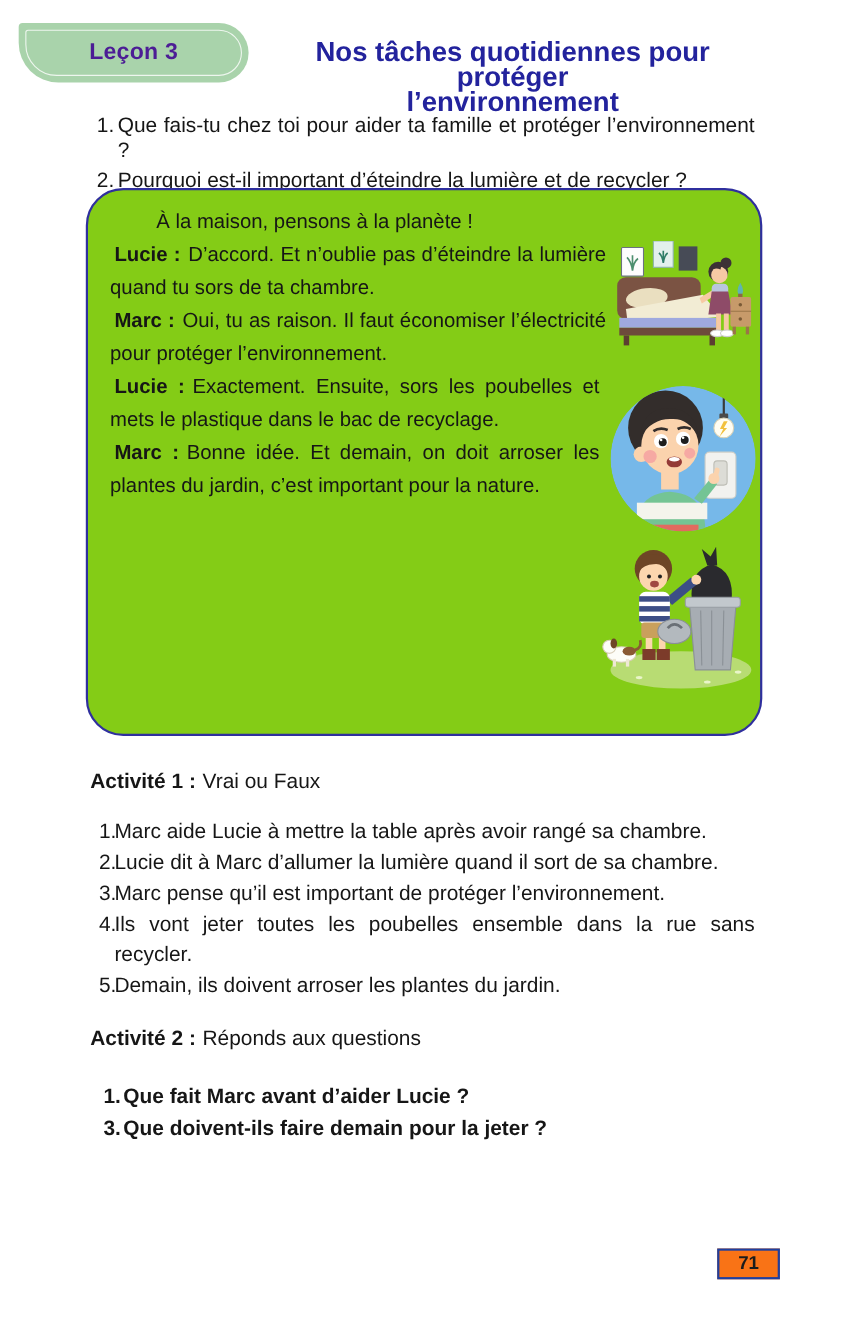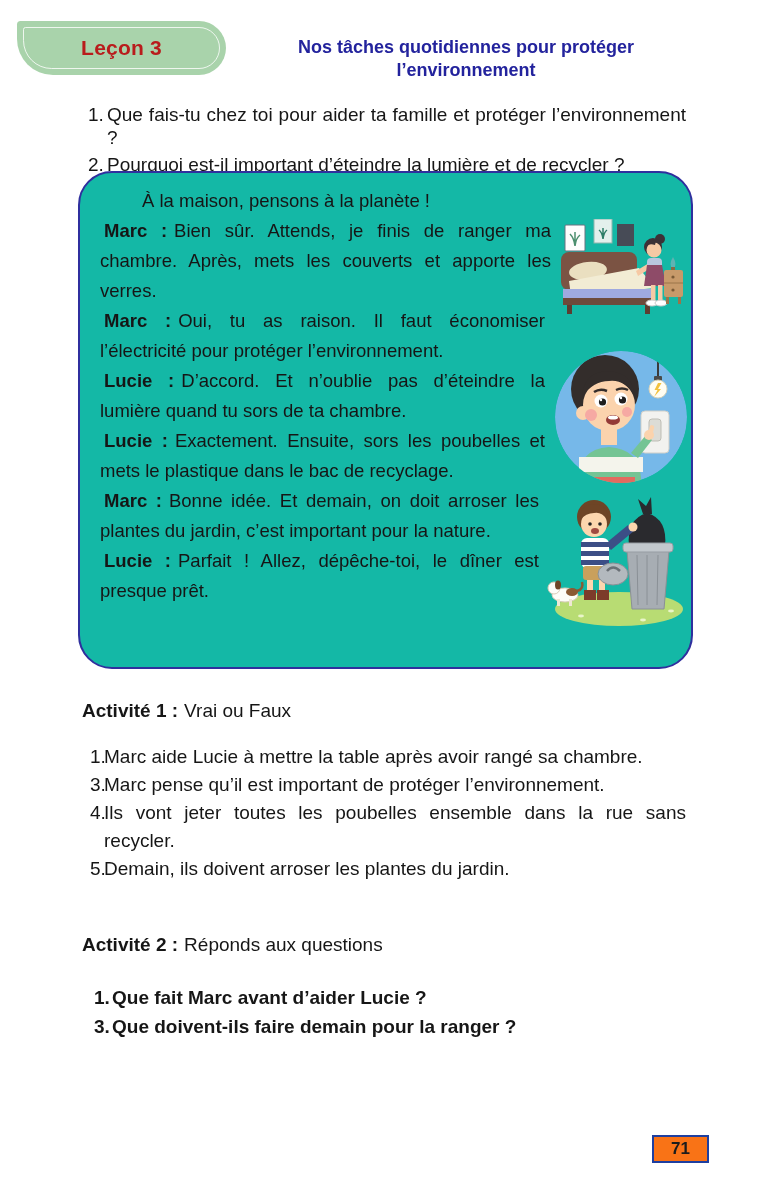--- a/index.html
+++ b/index.html
@@ -13,38 +13,38 @@
   .badge {
     position:absolute; left:17px; top:21px; width:209px; height:54px;
     background:#a9d3ab; border-radius:4px 30px 30px 40px;
     display:flex; align-items:center; justify-content:center;
   }
   .badge::after {
     content:""; position:absolute; inset:6px;
     border:1px solid rgba(255,255,255,0.8);
     border-radius:3px 25px 25px 34px;
   }
-  .badge-label { font-weight:bold; font-size:21px; color:#b91c1c; letter-spacing:0.2px; }
+  .badge-label { font-weight:bold; font-size:21px; color:#4c1d95; letter-spacing:0.2px; }
 
   
   .page-title {
     position:absolute; left:252px; top:36px; width:428px;
     text-align:center; color:#23239d; font-weight:bold;
-    font-size:18px; line-height:23px;
+    font-size:25px; line-height:23px;
   }
 
   
   .intro { position:absolute; left:86px; top:103px; width:600px; font-size:19px; line-height:23px; }
   .qitem { margin:0 0 4px 0; padding-left:21px; text-align:justify; }
   .qitem .num { display:inline-block; width:19px; margin-left:-19px; }
 
   
   .dialog {
     position:absolute; left:78px; top:171px; width:615px; height:498px;
-    background:#14b8a6; border:2px solid #2f2f9e; border-radius:34px;
+    background:#84cc16; border:2px solid #2f2f9e; border-radius:34px;
     padding:13px 14px 0 20px; font-size:18.5px; line-height:30px; overflow:hidden;
   }
   .dlg-title { margin:0; text-indent:42px; }
   .dlg { margin:0; text-align:justify; }
   .dlg b { margin-right:7px; }
   .dlg.ind { text-indent:4px; }
   .illu { float:right; clear:right; }
   .illu svg { display:block; width:100%; height:100%; }
   .illu-bedroom { width:122px; height:102px; margin:3px -6px 2px 10px; }
   .illu-switch  { width:132px; height:132px; margin:28px -10px 4px 10px; }
@@ -122,21 +122,20 @@
         <rect x="110" y="48" width="4" height="3" fill="#8a6a44"></rect>
         <rect x="103" y="51" width="19" height="27" rx="2" fill="#c79a6a"></rect>
         <line x1="103" y1="64" x2="122" y2="64" stroke="#9a7449"></line>
         <circle cx="112" cy="58" r="1.6" fill="#7a5a36"></circle>
         <circle cx="112" cy="71" r="1.6" fill="#7a5a36"></circle>
         <rect x="105" y="78" width="3" height="7" fill="#9a7449"></rect>
         <rect x="117" y="78" width="3" height="7" fill="#9a7449"></rect>
       </svg>
     </div>
 
-    <p class="dlg ind"><b>Marc :</b><span>Bien sûr. Attends, je finis de ranger ma chambre. Après, mets les couverts et apporte les verres.</span></p>
 
     <div class="illu illu-switch">
       <svg viewBox="0 0 132 132">
         <defs>
             <clipPath id="cp2">
               <circle cx="66" cy="66" r="66"></circle>
             </clipPath>
           </defs>
         <g clip-path="url(#cp2)">
           <circle cx="66" cy="66" r="66" fill="#76b8e9"></circle>
@@ -166,22 +165,22 @@
           <path d="M24 132 q-2 -34 30 -36 q30 2 32 30 v6 Z" fill="#74c494"></path>
           <rect x="24" y="106" width="64" height="15" fill="#f4f4ec"></rect>
           <rect x="32" y="126" width="48" height="8" fill="#e26a5f"></rect>
           <path d="M76 102 L91 84 L97 89 L83 107 Z" fill="#74c494"></path>
           <circle cx="94" cy="84" r="5" fill="#fbd3ad"></circle>
           <rect x="94" y="74" width="4.5" height="10" rx="2" fill="#fbd3ad" transform="rotate(14 96 79)"></rect>
         </g>
       </svg>
     </div>
 
+    <p class="dlg ind"><b>Lucie :</b><span>D’accord. Et n’oublie pas d’éteindre la lumière quand tu sors de ta chambre.</span></p>
     <p class="dlg ind"><b>Marc :</b><span>Oui, tu as raison. Il faut économiser l’électricité pour protéger l’environnement.</span></p>
-    <p class="dlg ind"><b>Lucie :</b><span>D’accord. Et n’oublie pas d’éteindre la lumière quand tu sors de ta chambre.</span></p>
     <p class="dlg ind"><b>Lucie :</b><span>Exactement. Ensuite, sors les poubelles et mets le plastique dans le bac de recyclage.</span></p>
 
     <div class="illu illu-trash">
       <svg viewBox="0 0 138 140">
         <ellipse cx="72" cy="122" rx="64" ry="17" fill="#b8dc73"></ellipse>
         <ellipse cx="34" cy="129" rx="3" ry="1.4" fill="#e9f5c9"></ellipse>
         <ellipse cx="96" cy="133" rx="3" ry="1.4" fill="#e9f5c9"></ellipse>
         <ellipse cx="124" cy="124" rx="3" ry="1.4" fill="#e9f5c9"></ellipse>
         <path d="M82 60 Q79 32 100 26 Q121 32 118 60 Z" fill="#2a2a2e"></path>
         <path d="M96 27 L91 12 L99 19 L104 10 L105 27 Z" fill="#2a2a2e"></path>
@@ -213,36 +212,36 @@
         <ellipse cx="25" cy="105" rx="6" ry="4" fill="#8a5a33"></ellipse>
         <circle cx="7" cy="101" r="6" fill="#fdfdf8" stroke="#d8cdb8"></circle>
         <ellipse cx="11" cy="98" rx="3" ry="4.5" fill="#6e4526"></ellipse>
         <rect x="10" y="112" width="3" height="7" fill="#efe8d5"></rect>
         <rect x="22" y="112" width="3" height="7" fill="#efe8d5"></rect>
         <path d="M30 104 q7 -2 5 -9" stroke="#8a5a33" stroke-width="2.5" fill="none"></path>
       </svg>
     </div>
 
     <p class="dlg ind"><b>Marc :</b><span>Bonne idée. Et demain, on doit arroser les plantes du jardin, c’est important pour la nature.</span></p>
-    <p class="dlg ind"><b>Lucie :</b><span>Parfait ! Allez, dépêche-toi, le dîner est presque prêt.</span></p>
   </div>
 
   <div class="activity act1">
     <p class="act-head"><b>Activité 1 :</b><span>Vrai ou Faux</span></p>
     <div class="act-items">
       <p class="item"><span class="num">1.</span><span>Marc aide Lucie à mettre la table après avoir rangé sa chambre.</span></p>
+      <p class="item"><span class="num">2.</span><span>Lucie dit à Marc d’allumer la lumière quand il sort de sa chambre.</span></p>
       <p class="item"><span class="num">3.</span><span>Marc pense qu’il est important de protéger l’environnement.</span></p>
       <p class="item"><span class="num">4.</span><span>Ils vont jeter toutes les poubelles ensemble dans la rue sans recycler.</span></p>
       <p class="item"><span class="num">5.</span><span>Demain, ils doivent arroser les plantes du jardin.</span></p>
     </div>
   </div>
 
   <div class="activity act2">
     <p class="act-head"><b>Activité 2 :</b><span>Réponds aux questions</span></p>
     <div class="act-items">
       <p class="item"><span class="num">1.</span><span>Que fait Marc avant d’aider Lucie ?</span></p>
-      <p class="item"><span class="num">3.</span><span>Que doivent-ils faire demain pour la ranger ?</span></p>
+      <p class="item"><span class="num">3.</span><span>Que doivent-ils faire demain pour la jeter ?</span></p>
     </div>
   </div>
 
   <div class="pagenum">71</div>
 
 </div>
 
 </body></html>

